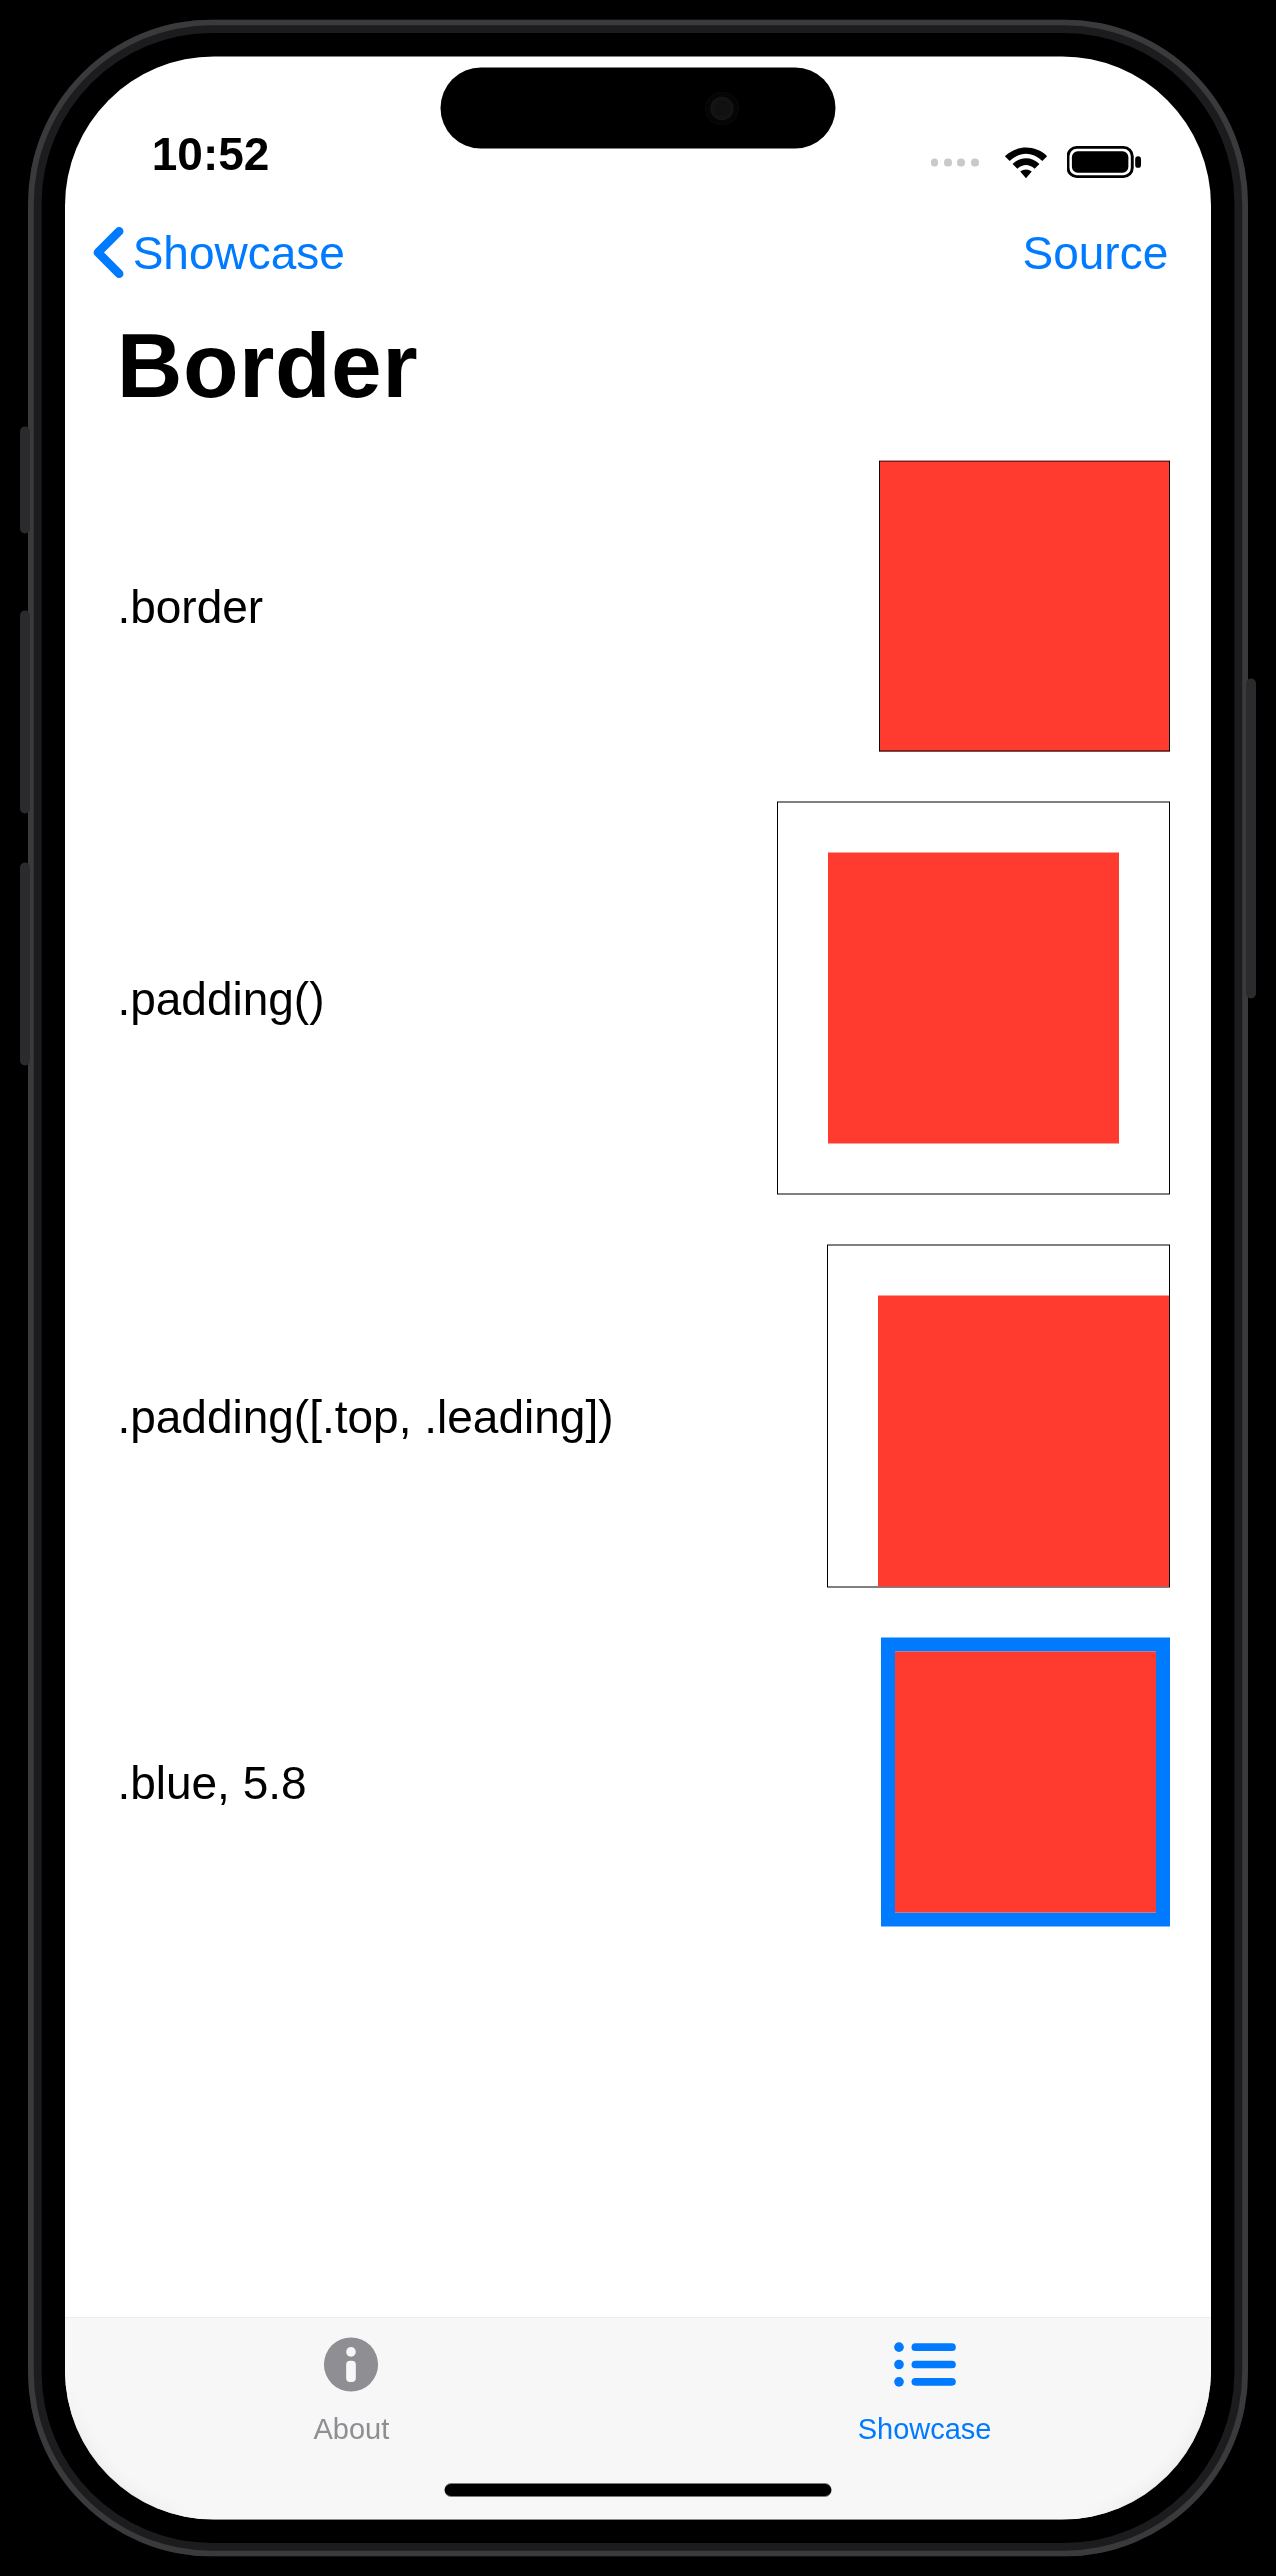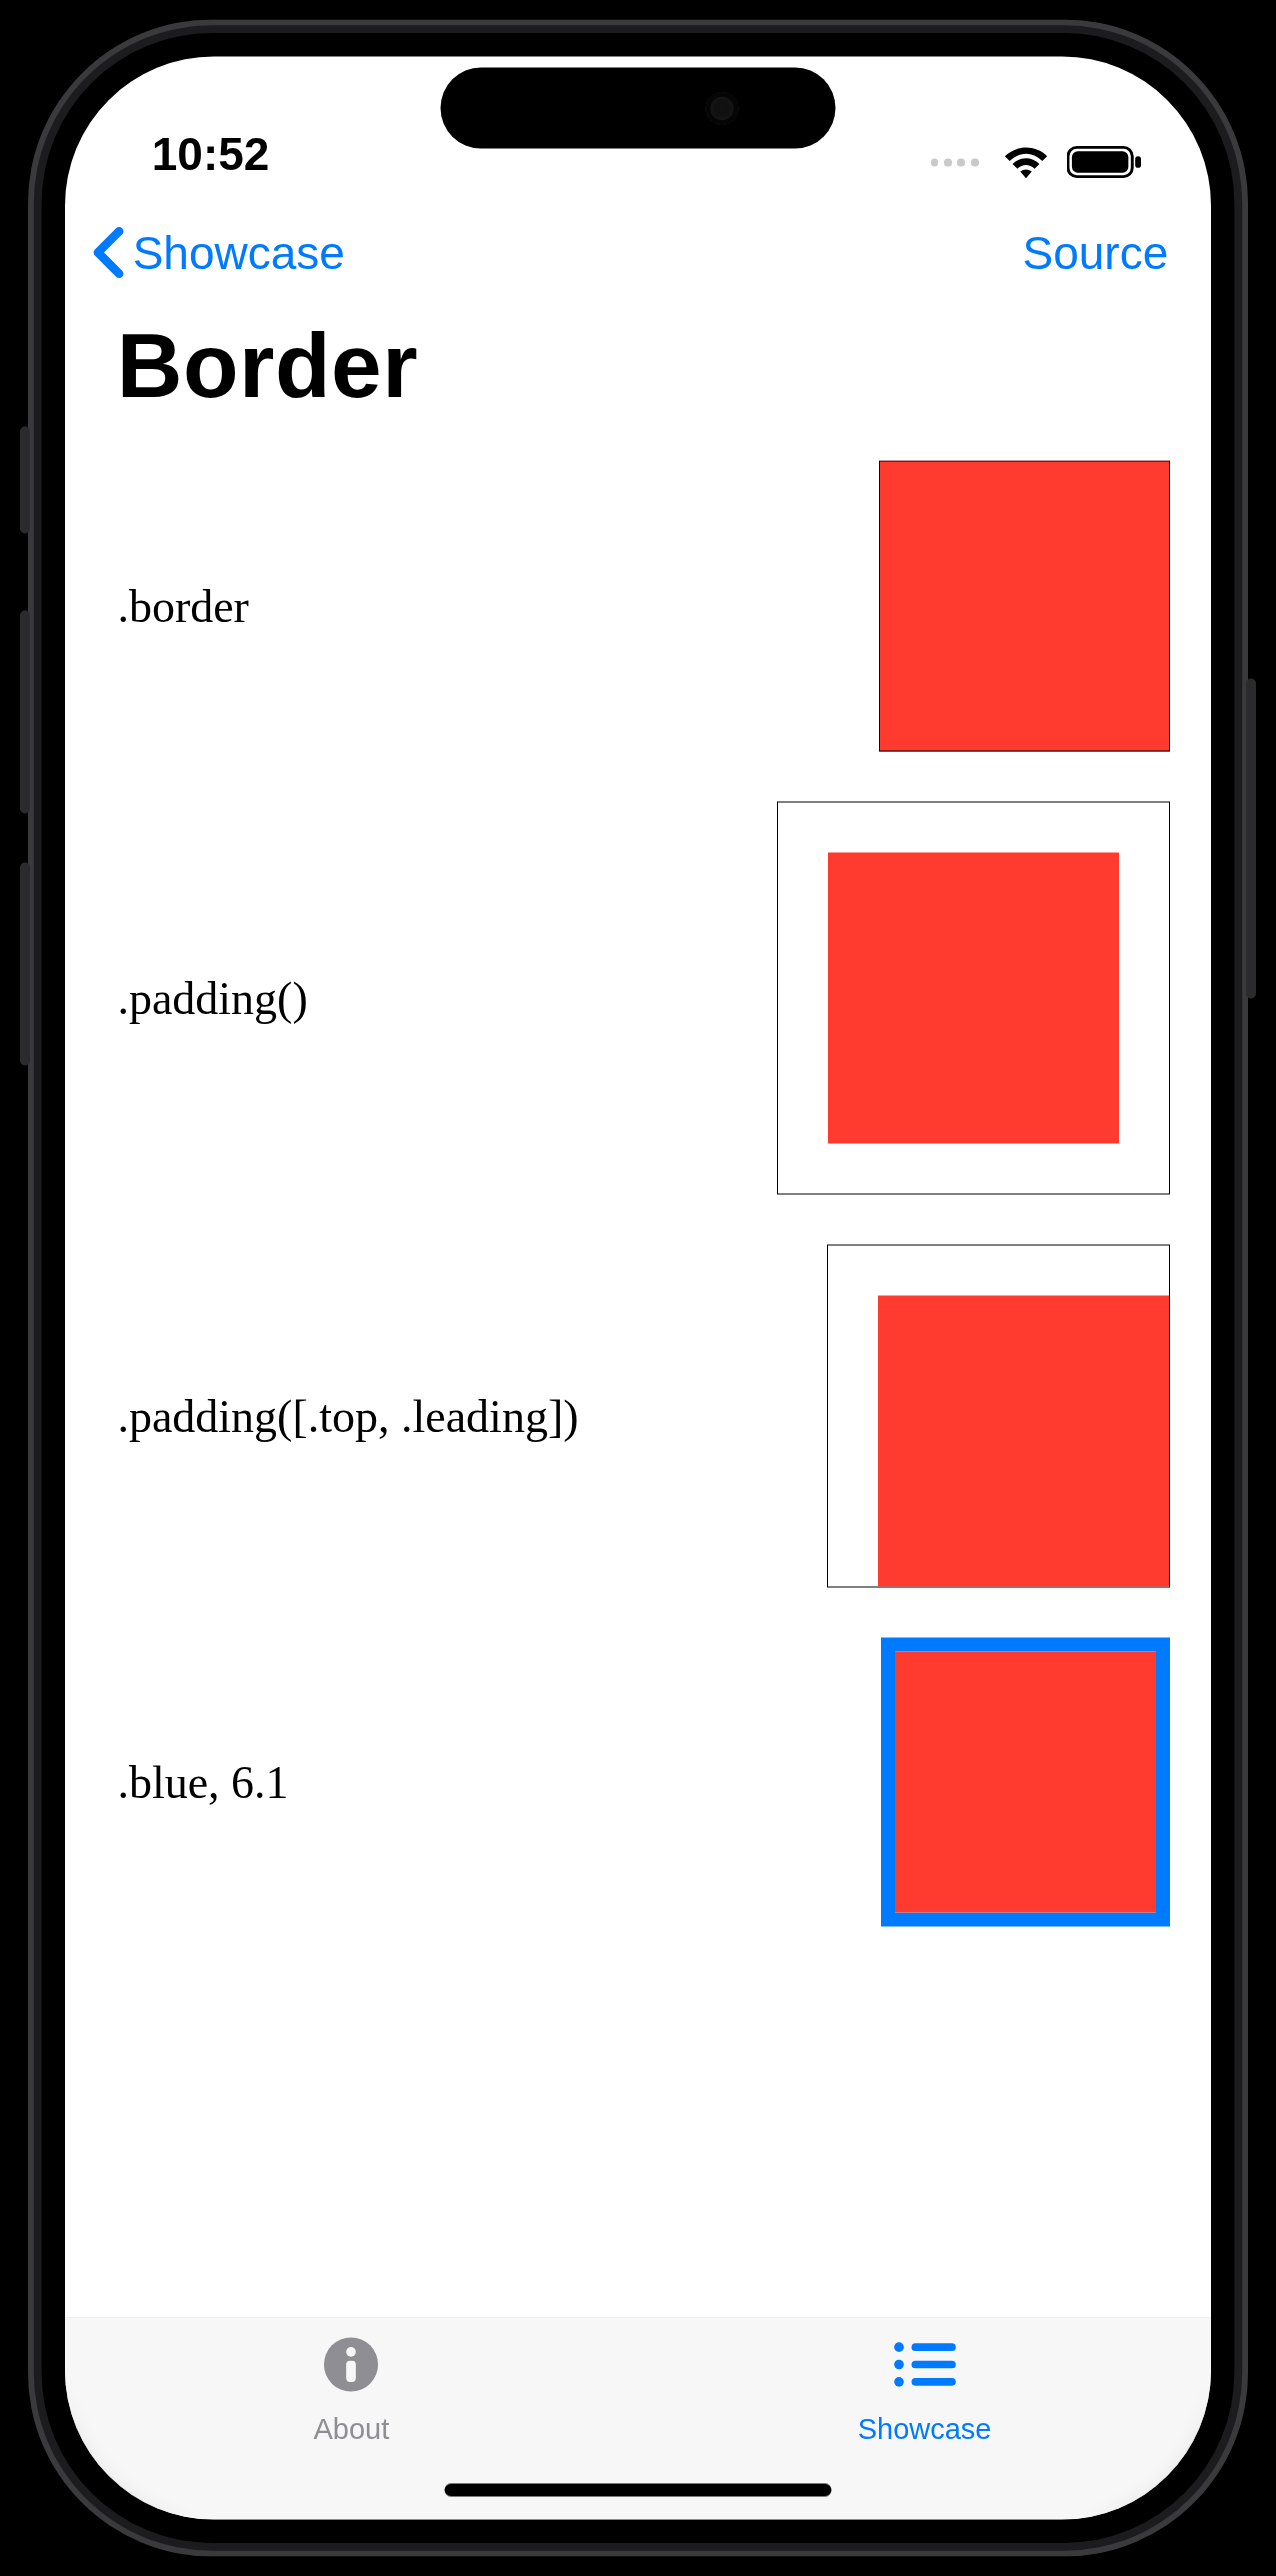--- a/index.html
+++ b/index.html
@@ -108,21 +108,21 @@
   }
   .row {
     display: flex;
     align-items: center;
     justify-content: space-between;
     gap: 29px;
     font-size: 46px;
     color: #000;
   }
   .row + .row { margin-top: 50px; }
-  .row-label { padding-left: 11.6px; font-family: Liberation Serif, serif; }
+  .row-label { padding-left: 11.6px; }
 
   .sq { background: #ff3b30; }
   .s1 { width: 291px; height: 291px; border: 1.9px solid #000; }
 
   .pbox { border: 1.9px solid #000; padding: 50px; }
   .pbox .sq { width: 291px; height: 291px; }
 
   .pbox2 { border: 1.9px solid #000; padding: 50px 0 0 50px; }
   .pbox2 .sq { width: 291px; height: 291px; }
 
@@ -245,21 +245,21 @@
         </div>
 
         <div class="row">
           <div class="row-label">.padding([.top, .leading])</div>
           <div class="pbox2">
             <div class="sq"></div>
           </div>
         </div>
 
         <div class="row">
-          <div class="row-label">.blue, 6.1</div>
+          <div class="row-label">.blue, 5.8</div>
           <div class="bbox">
             <div class="sq"></div>
           </div>
         </div>
 
 
       </div>
 
       <div class="tabbar">
         <div class="tab">

